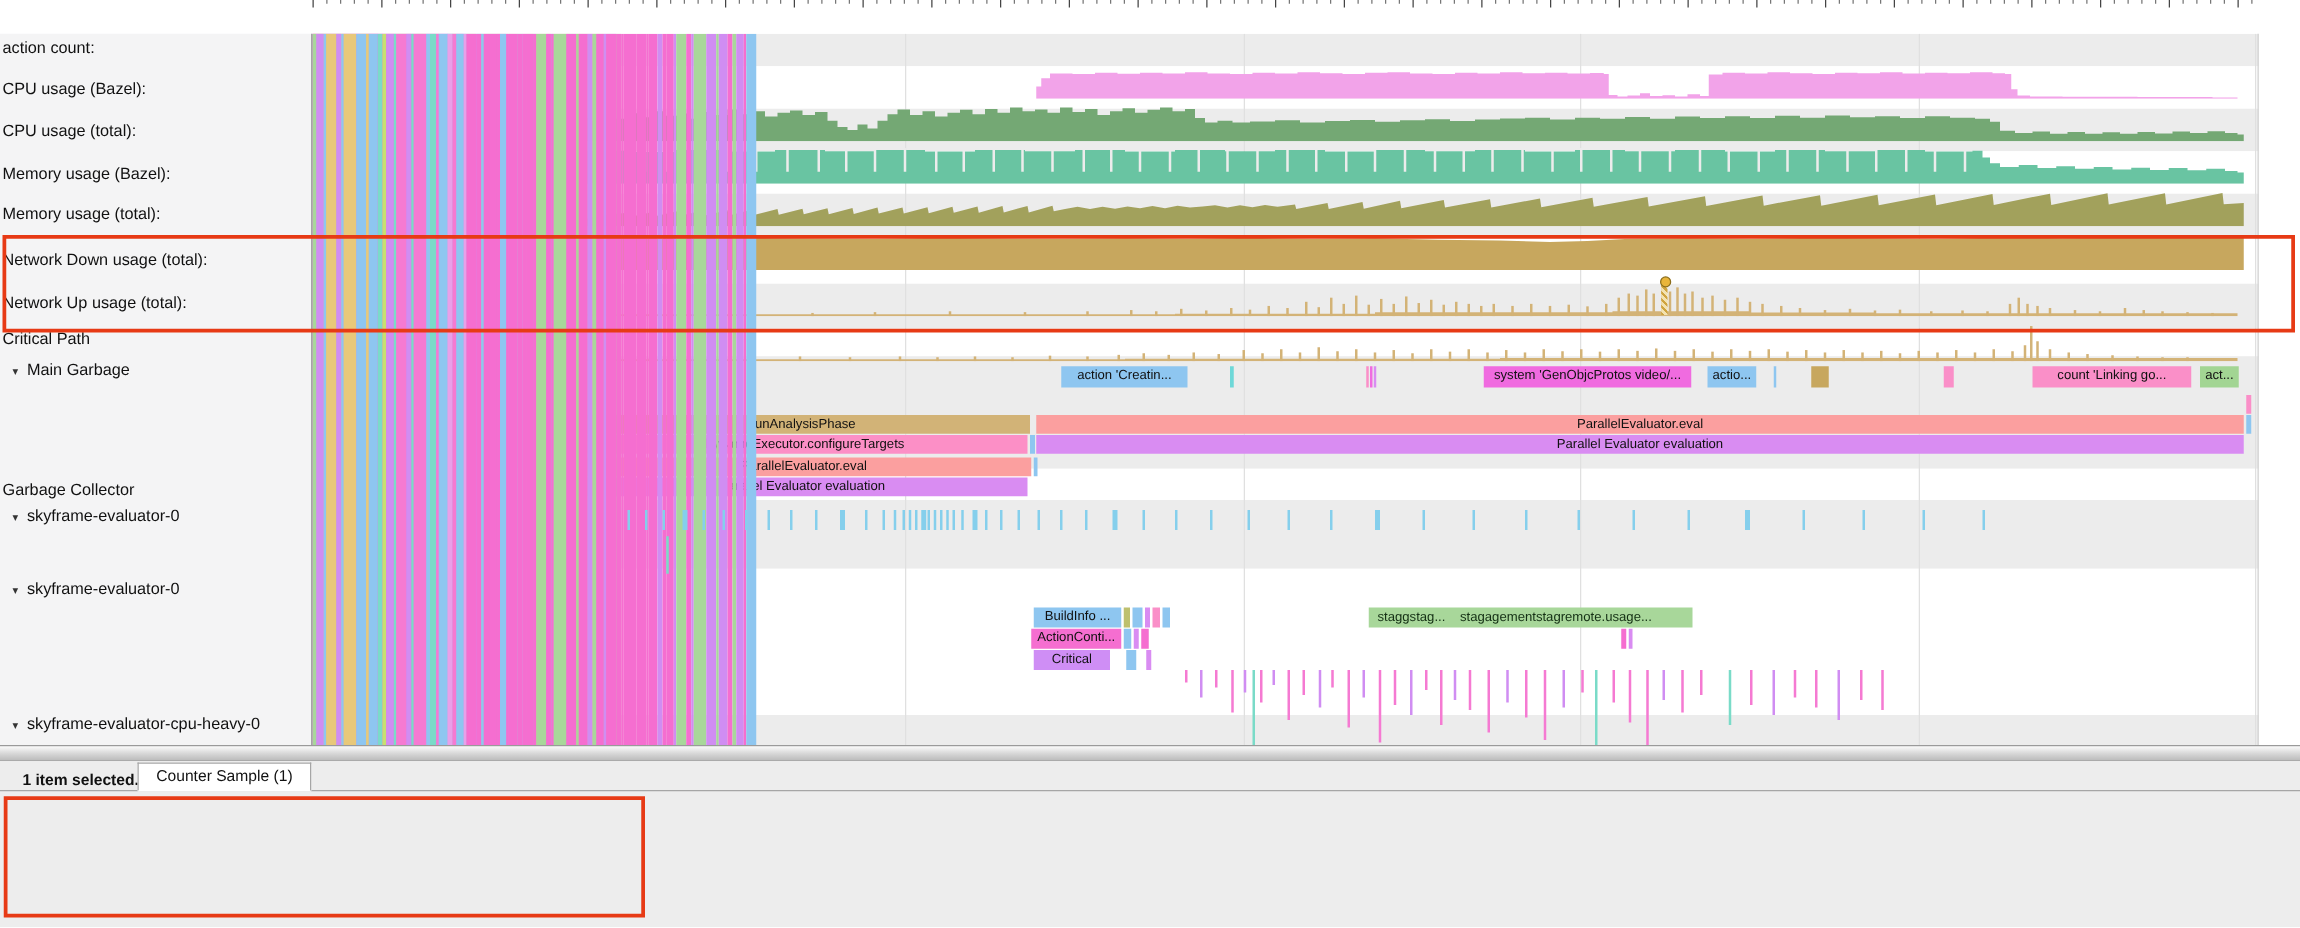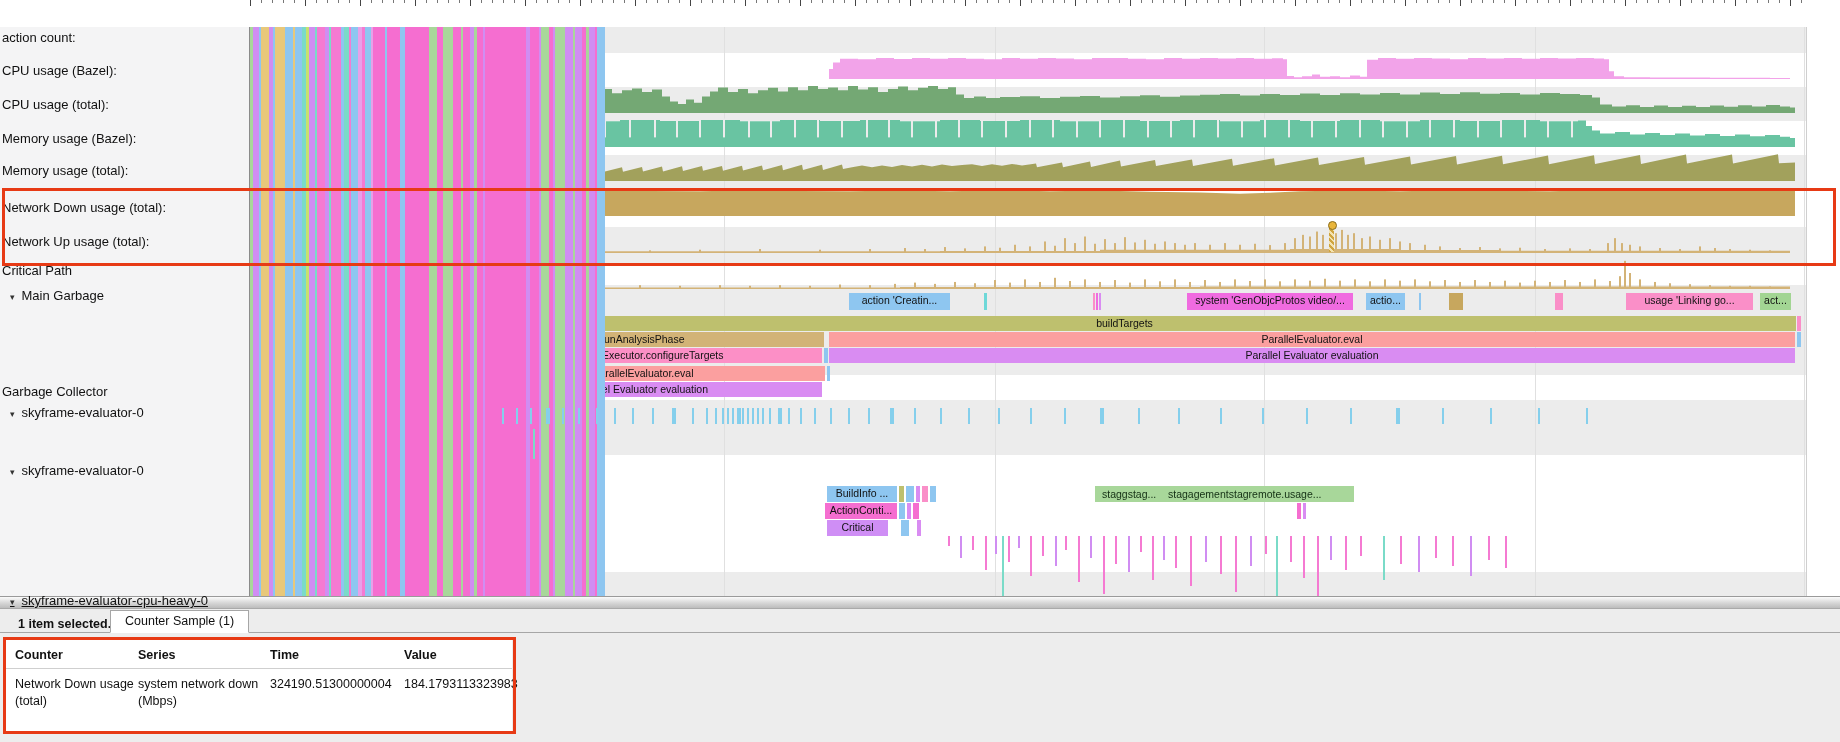--- a/index.html
+++ b/index.html
@@ -434,23 +434,22 @@
       <div class="blk" style="left: 599px; top: 266px; width: 101px; height: 17px; background: rgb(142, 198, 240);">action 'Creatin...</div>
       <div class="blk" style="left: 734px; top: 266px; width: 3px; height: 17px; background: rgb(110, 216, 216);"></div>
       <div class="blk" style="left: 843px; top: 266px; width: 2px; height: 17px; background: rgb(250, 143, 200);"></div>
       <div class="blk" style="left: 846px; top: 266px; width: 2px; height: 17px; background: rgb(240, 107, 224);"></div>
       <div class="blk" style="left: 849px; top: 266px; width: 2px; height: 17px; background: rgb(217, 140, 242);"></div>
       <div class="blk" style="left: 937px; top: 266px; width: 166px; height: 17px; background: rgb(240, 107, 224);">system 'GenObjcProtos video/...</div>
       <div class="blk" style="left: 1116px; top: 266px; width: 39px; height: 17px; background: rgb(142, 198, 240);">actio...</div>
       <div class="blk" style="left: 1169px; top: 266px; width: 2px; height: 17px; background: rgb(142, 198, 240);"></div>
       <div class="blk" style="left: 1199px; top: 266px; width: 14px; height: 17px; background: rgb(199, 167, 94);"></div>
       <div class="blk" style="left: 1305px; top: 266px; width: 8px; height: 17px; background: rgb(250, 143, 200);"></div>
-      <div class="blk" style="left: 1376px; top: 266px; width: 127px; height: 17px; background: rgb(250, 143, 200);">usage 'Linking go...</div>
+      <div class="blk" style="left: 1376px; top: 266px; width: 127px; height: 17px; background: rgb(250, 143, 200);">count 'Linking go...</div>
       <div class="blk" style="left: 1510px; top: 266px; width: 31px; height: 17px; background: rgb(162, 213, 147);">act...</div>
-      <div class="blk" style="left: 203px; top: 289px; width: 1343px; height: 15px; background: rgb(190, 192, 110);">buildTargets</div>
       <div class="blk" style="left: 1547px; top: 289px; width: 4px; height: 15px; background: rgb(250, 143, 200);"></div>
       <div class="blk" style="left: 203px; top: 305px; width: 6px; height: 15px; background: rgb(142, 198, 240);"></div>
       <div class="blk" style="left: 211px; top: 305px; width: 363px; height: 15px; background: rgb(210, 179, 119);">runAnalysisPhase</div>
       <div class="blk" style="left: 579px; top: 305px; width: 966px; height: 15px; background: rgb(251, 159, 159);">ParallelEvaluator.eval</div>
       <div class="blk" style="left: 1547px; top: 305px; width: 4px; height: 15px; background: rgb(142, 198, 240);"></div>
       <div class="blk" style="left: 203px; top: 321px; width: 6px; height: 15px; background: rgb(251, 159, 159);"></div>
       <div class="blk" style="left: 211px; top: 321px; width: 361px; height: 15px; background: rgb(252, 143, 198);">skyframeExecutor.configureTargets</div>
       <div class="blk" style="left: 574px; top: 321px; width: 4px; height: 15px; background: rgb(142, 198, 240);"></div>
       <div class="blk" style="left: 579px; top: 321px; width: 966px; height: 15px; background: rgb(217, 140, 242);">Parallel Evaluator evaluation</div>
       <div class="blk" style="left: 203px; top: 339px; width: 6px; height: 15px; background: rgb(217, 140, 242);"></div>
@@ -868,38 +867,25 @@
       <div class="sblabel" style="left: 2px; top: 70px;"><span>CPU usage (total):</span></div>
       <div class="sblabel" style="left: 2px; top: 104px;"><span>Memory usage (Bazel):</span></div>
       <div class="sblabel" style="left: 2px; top: 136px;"><span>Memory usage (total):</span></div>
       <div class="sblabel" style="left: 2px; top: 173px;"><span>Network Down usage (total):</span></div>
       <div class="sblabel" style="left: 2px; top: 207px;"><span>Network Up usage (total):</span></div>
       <div class="sblabel" style="left: 2px; top: 236px;"><span>Critical Path</span></div>
       <div class="sblabel" style="left: 10px; top: 261px;"><span class="tri">▾</span><span>Main Garbage</span></div>
       <div class="sblabel" style="left: 2px; top: 357px;"><span>Garbage Collector</span></div>
       <div class="sblabel" style="left: 10px; top: 378px;"><span class="tri">▾</span><span>skyframe-evaluator-0</span></div>
       <div class="sblabel" style="left: 10px; top: 436px;"><span class="tri">▾</span><span>skyframe-evaluator-0</span></div>
-      <div class="sblabel" style="left: 10px; top: 566px; text-decoration: underline;"><span class="tri">▾</span><span>skyframe-evaluator-cpu-heavy-0</span></div>
+      <div class="sblabel" style="left: 10px; top: 544px;"><span class="tri">▾</span><span>skyframe-evaluator-cpu-heavy-0</span></div>
     </div>
 
   <div id="divider" class="abs"></div>
 
   <div id="footer" class="abs">
     <div id="status">1 item selected.</div>
     <div id="tabline"></div>
     <div id="tab">Counter Sample (1)</div>
-    <div id="tablewrap">
-        <div class="thead" style="left: 9px;">Counter</div>
-        <div class="thead" style="left: 132px;">Series</div>
-        <div class="thead" style="left: 264px;">Time</div>
-        <div class="thead" style="left: 398px;">Value</div>
-        <div id="theadline"></div>
-        <div class="tcell" style="left: 9px;">Network Down usage
-(total)</div>
-        <div class="tcell" style="left: 132px;">system network down
-(Mbps)</div>
-        <div class="tcell" style="left: 264px;">324190.51300000004</div>
-        <div class="tcell" style="left: 398px;">184.1793113323983</div>
-      </div>
   </div>
 <div class="redbox" style="left: 2px; top: 188px; width: 1834px; height: 78px;"></div>
     <div class="redbox" style="left: 3px; top: 637px; width: 513px; height: 97px;"></div>
   </div>
 
 </body></html>

